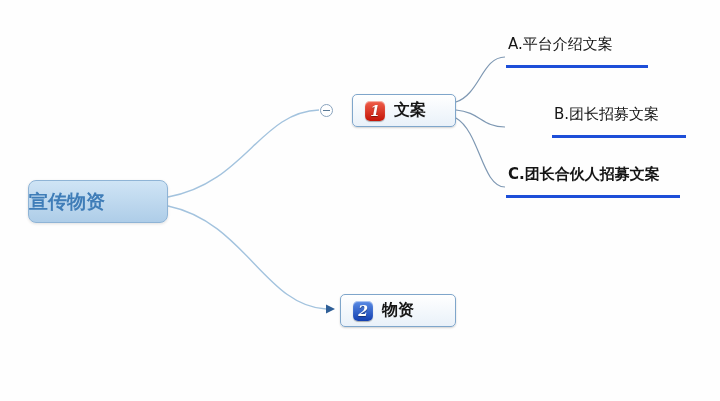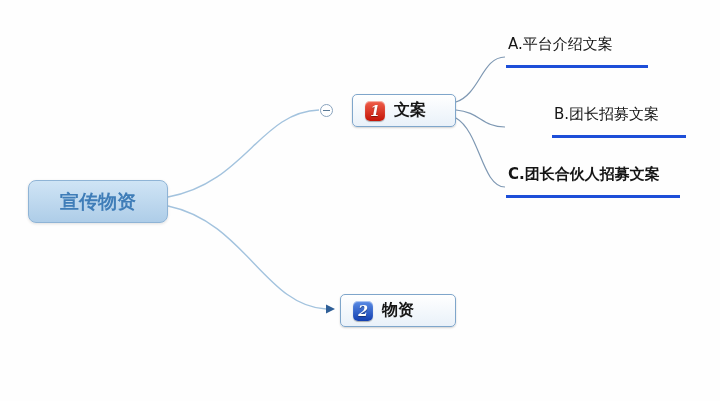--- a/index.html
+++ b/index.html
@@ -10,21 +10,21 @@
   }
   svg.links{position:absolute;left:0;top:0;width:720px;height:401px;pointer-events:none;}
   svg.links path{fill:none;}
   .link-main{stroke:#a3c3de;stroke-width:1.4;}
   .link-sub{stroke:#7e98b3;stroke-width:1.2;}
 
   .node{position:absolute;box-sizing:border-box;}
 
   .root-node{
     left:28px;top:180px;width:140px;height:43px;
-    display:flex;align-items:center;justify-content:center;
+    display:flex;align-items:center;justify-content:flex-start;
     background:linear-gradient(180deg,#cfe4f5 0%,#aecde8 100%);
     border:1px solid #8fb4d6;border-radius:8px;
     box-shadow:0 1px 3px rgba(0,0,0,.12);
     color:#3f7db8;font-size:19px;font-weight:bold;
   }
 
   .branch-node{
     height:33px;
     display:flex;align-items:center;gap:9px;
     padding:0 12px;

